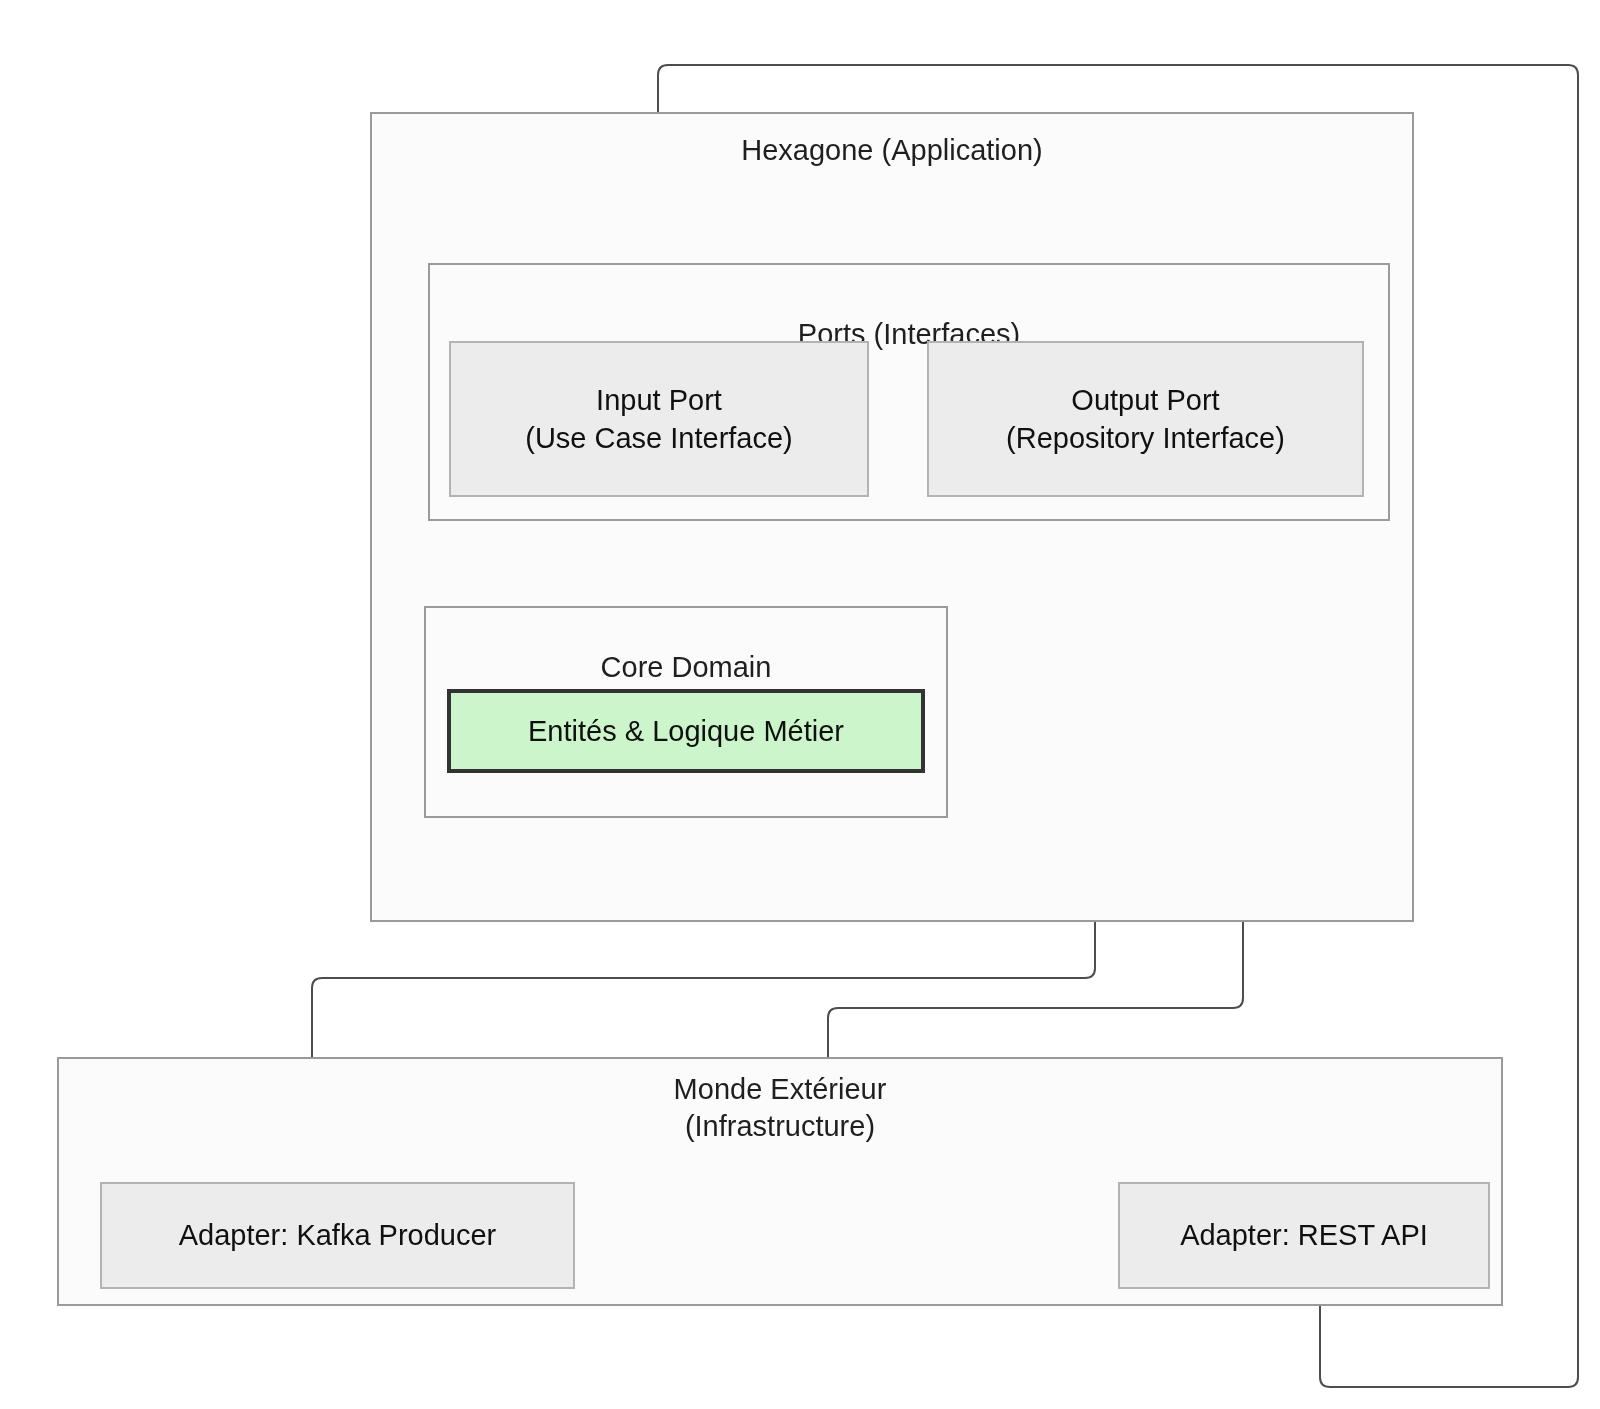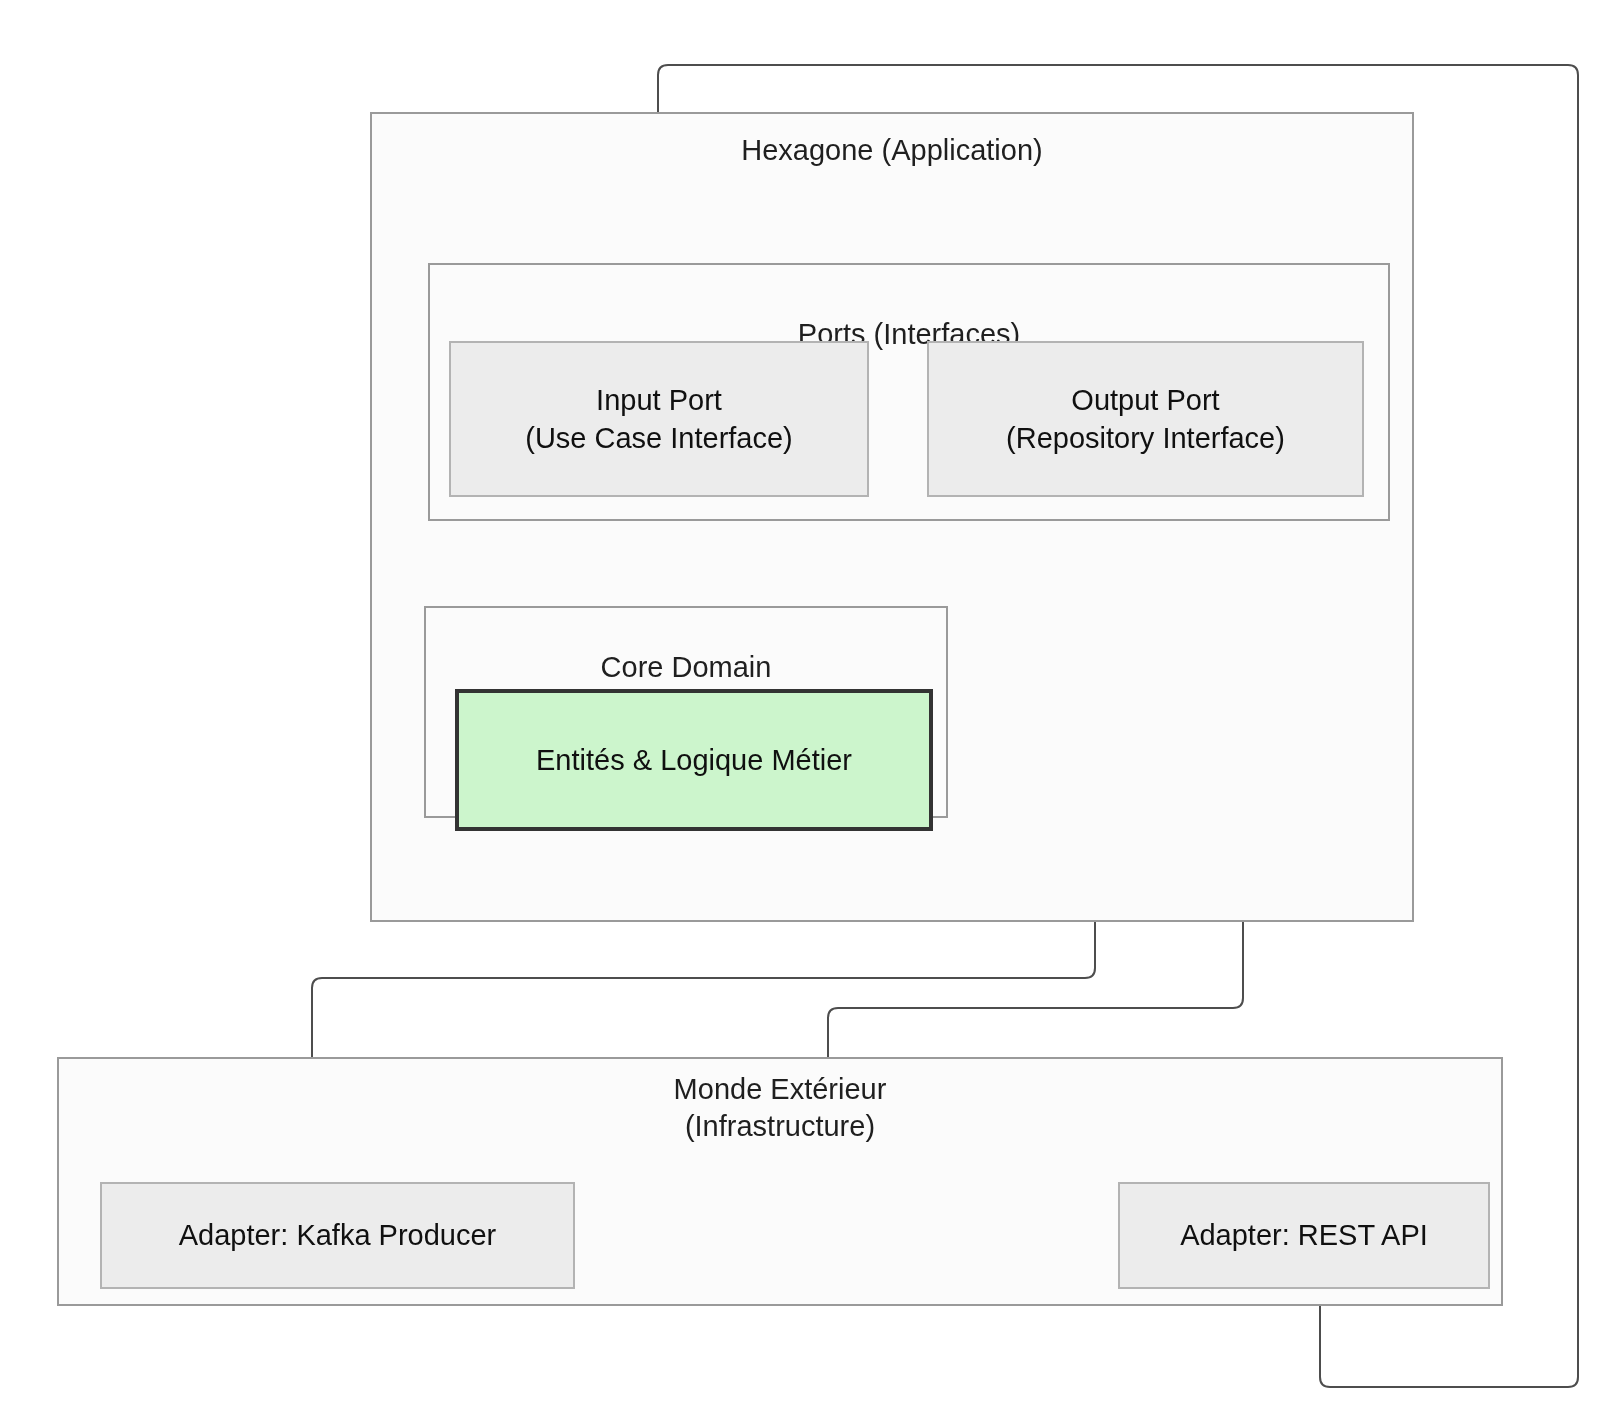--- a/index.html
+++ b/index.html
@@ -84,21 +84,21 @@
     background: #ececec;
     border: 2px solid #b3b3b3;
   }
   .node.green {
     background: #ccf5cc;
     border: 4px solid #333333;
   }
 
   #input-port-node  { left: 449px;  top: 341px;  width: 420px; height: 156px; }
   #output-port-node { left: 927px;  top: 341px;  width: 437px; height: 156px; }
-  #core-entities-node { left: 447px; top: 689px; width: 478px; height: 142px; margin-left: 8px; }
+  #core-entities-node { left: 447px; top: 689px; width: 478px; height: 84px; }
 
   #adapter-kafka-node    { left: 80px;   top: 1182px; width: 475px; height: 107px; margin-left: 20px; }
   #adapter-postgres-node { left: 616px;  top: 1182px; width: 424px; height: 107px; }
   #adapter-rest-node     { left: 1118px; top: 1182px; width: 372px; height: 107px; }
 </style>
 </head>
 <body>
 
 <div id="canvas">
 

